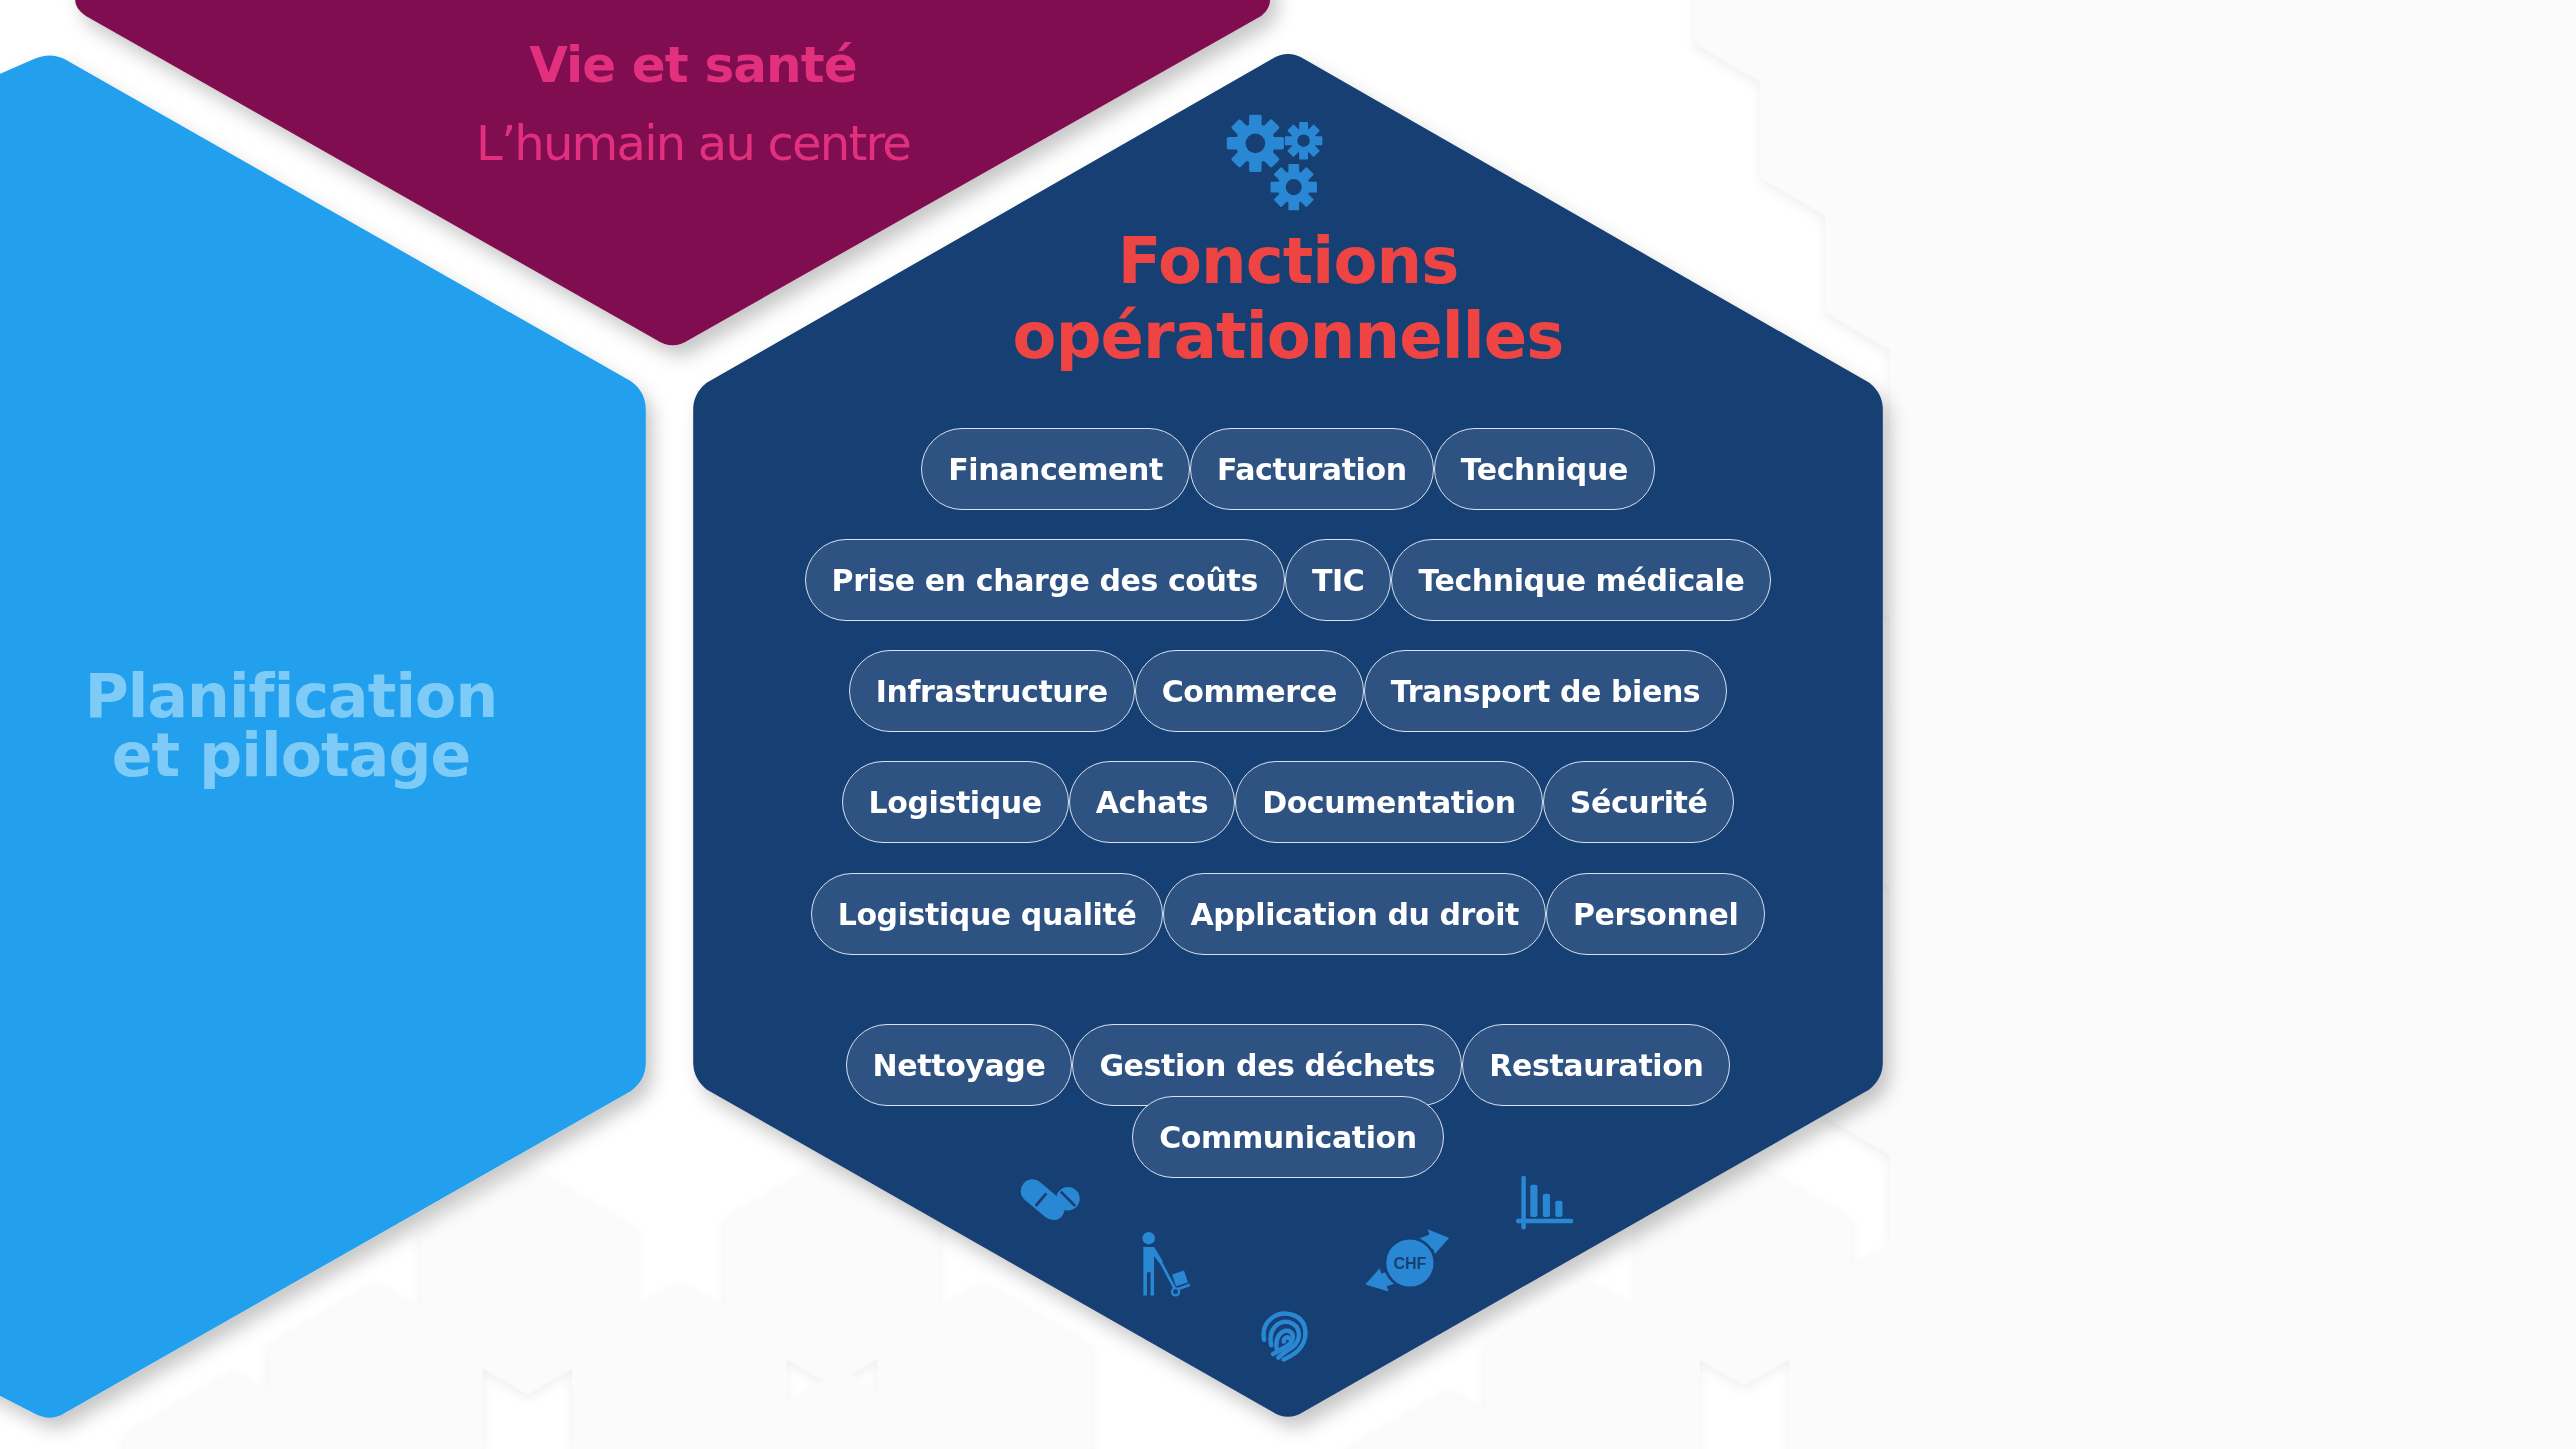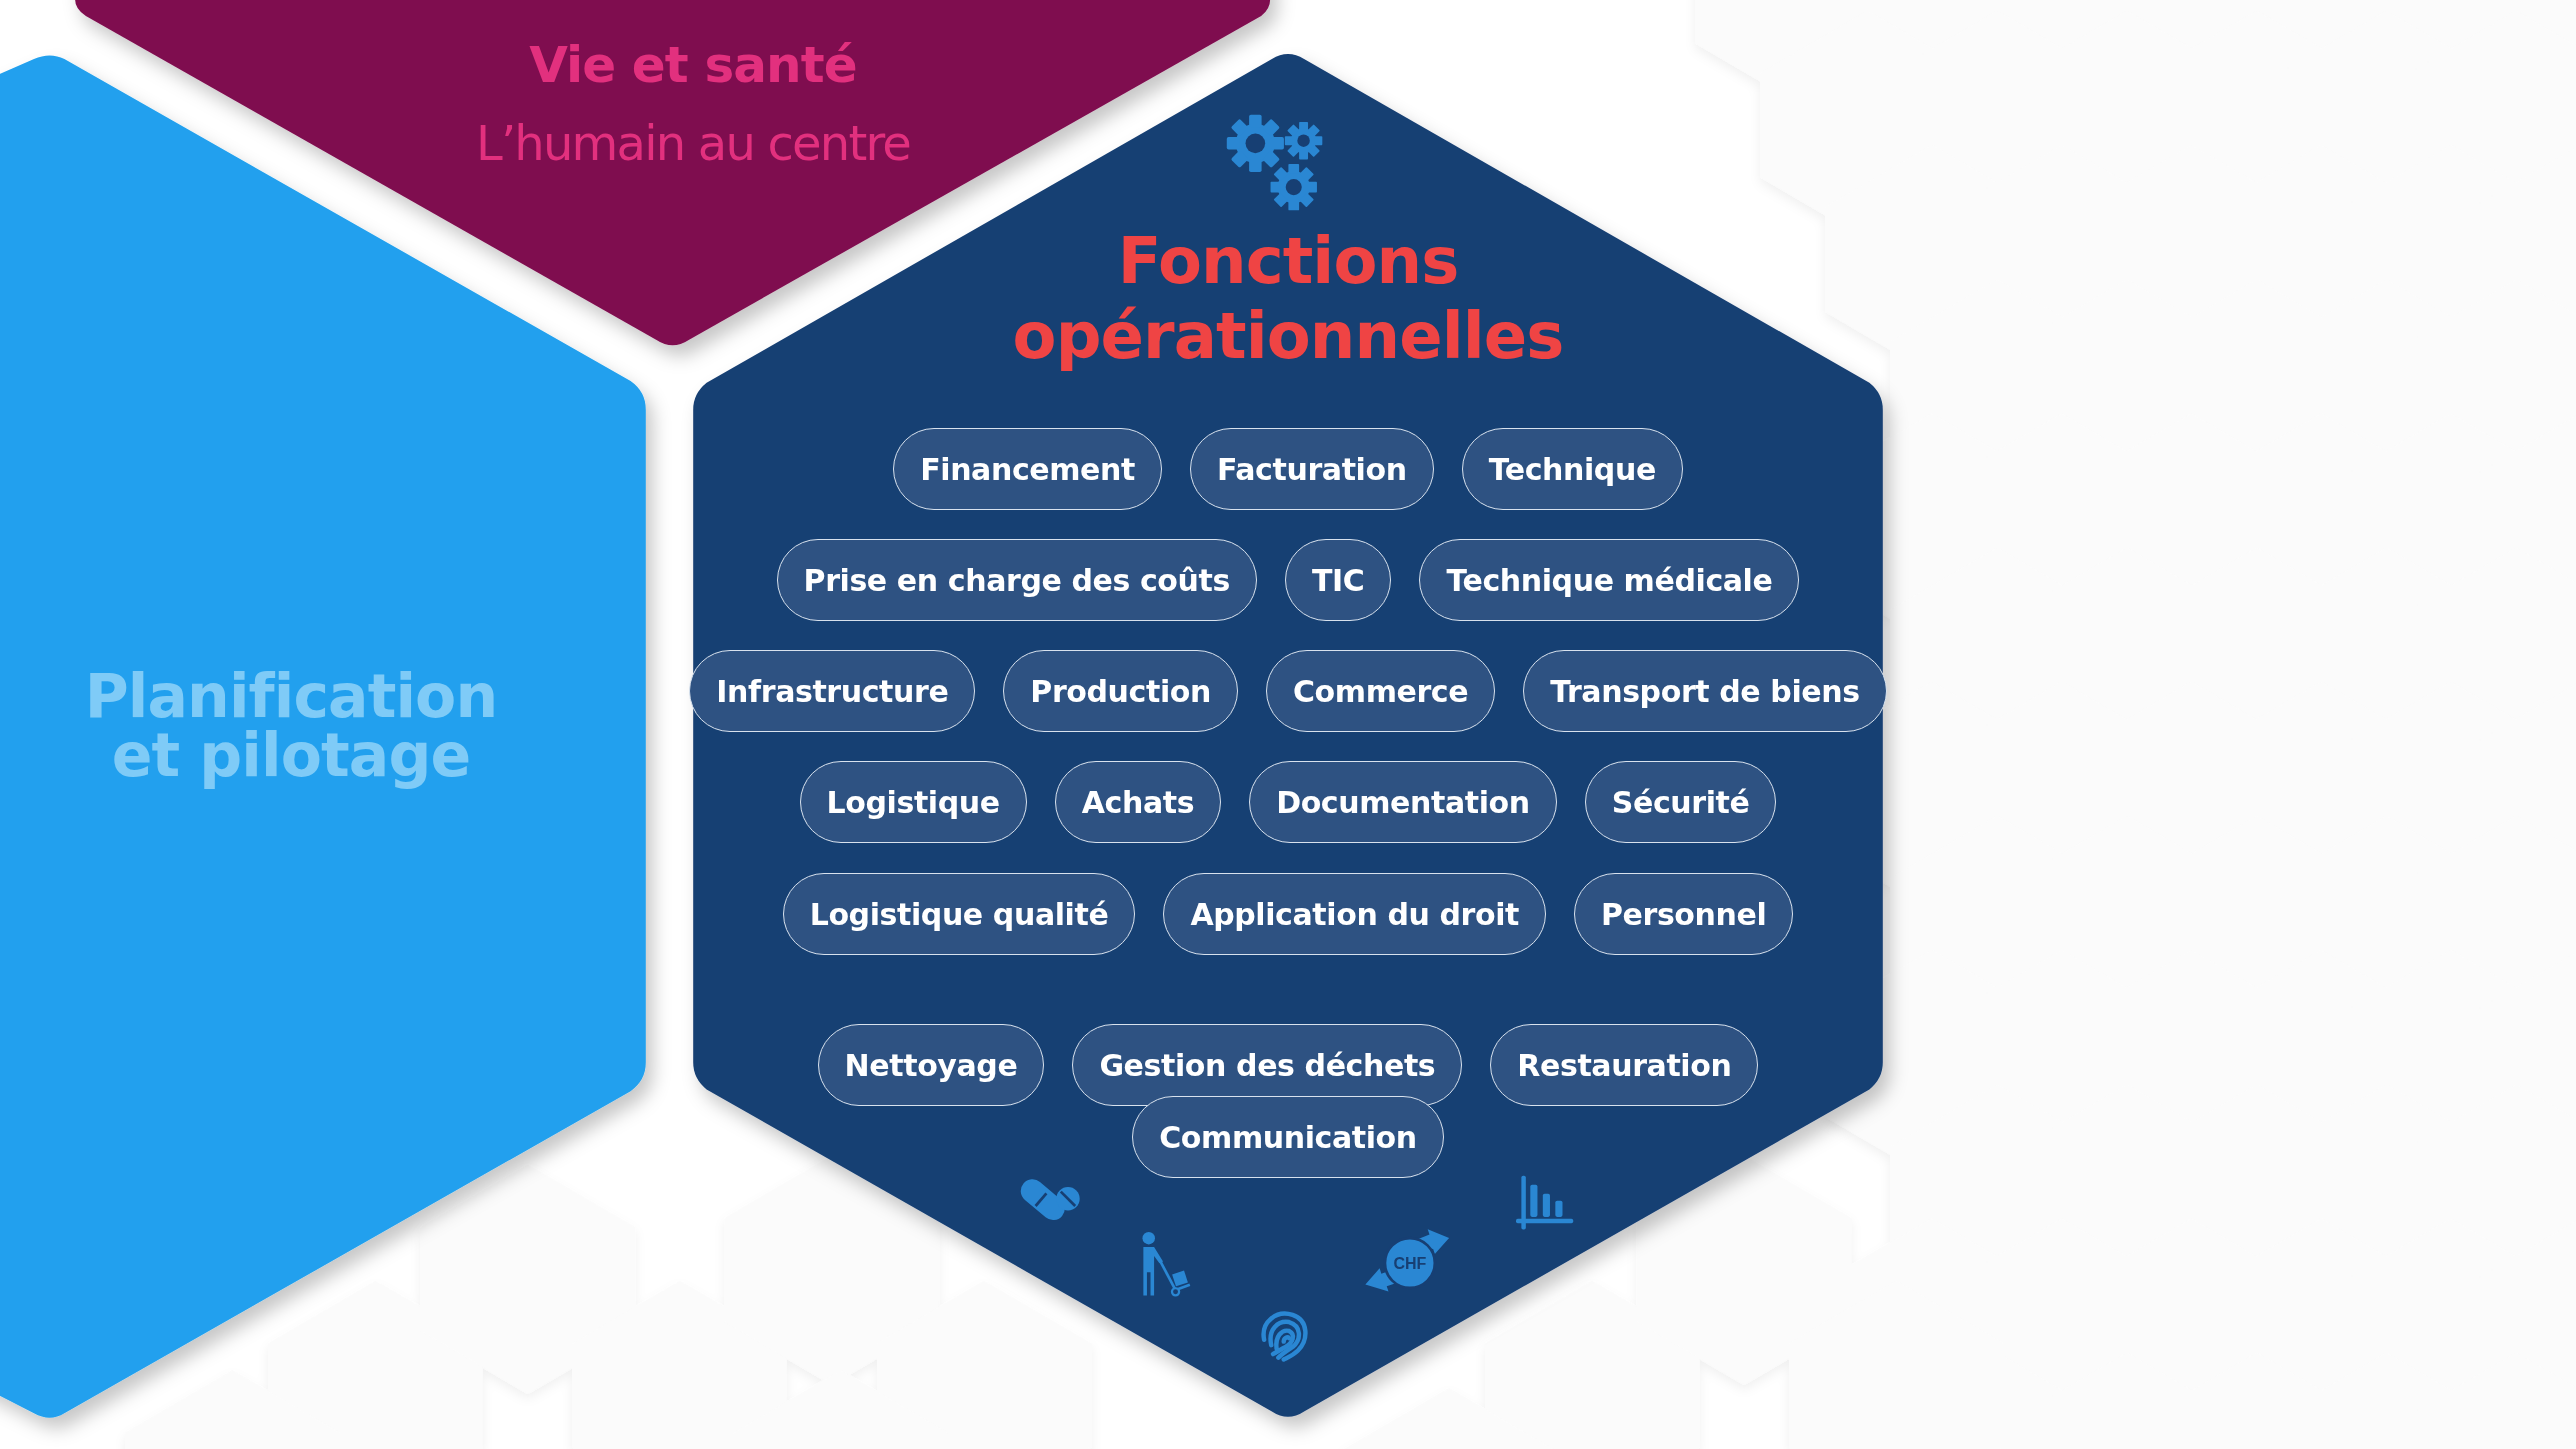--- a/index.html
+++ b/index.html
@@ -26,21 +26,21 @@
     font-family:"DejaVu Sans", sans-serif; letter-spacing:-0.9px;
   }
   .main-title {
     position:absolute; left:930px; width:716px; top:224px; text-align:center;
     color:#ef4444; font-weight:bold; font-size:64px; line-height:75px;
     font-family:"DejaVu Sans", sans-serif; letter-spacing:-0.9px;
   }
   .gears { position:absolute; left:1225px; top:113px; width:100px; height:100px; }
 
   .pill-row {
-    position:absolute; left:693px; width:1190px; display:flex; justify-content:center; gap:28px;
+    position:absolute; left:693px; width:1190px; display:flex; justify-content:center; 
   }
   .pill {
     height:82px; box-sizing:border-box; padding:0 26px;
     border:1.8px solid #d8e2ee; border-radius:41px;
     background:#2e5282; color:#ffffff;
     font-family:"DejaVu Sans", sans-serif; font-weight:bold; font-size:30px;
     display:flex; align-items:center; justify-content:center; white-space:nowrap;
     letter-spacing:-0.4px; cursor:pointer;
   }
   .icon { position:absolute; }
@@ -213,21 +213,20 @@
   <div class="pill">Facturation</div>
   <div class="pill">Technique</div>
 </div>
 <div class="pill-row" style="top:539px;">
   <div class="pill">Prise en charge des coûts</div>
   <div class="pill">TIC</div>
   <div class="pill">Technique médicale</div>
 </div>
 <div class="pill-row" style="top:650px;">
   <div class="pill">Infrastructure</div>
-  <div class="pill">Production</div>
   <div class="pill">Commerce</div>
   <div class="pill">Transport de biens</div>
 </div>
 <div class="pill-row" style="top:761px;">
   <div class="pill">Logistique</div>
   <div class="pill">Achats</div>
   <div class="pill">Documentation</div>
   <div class="pill">Sécurité</div>
 </div>
 <div class="pill-row" style="top:873px;">

